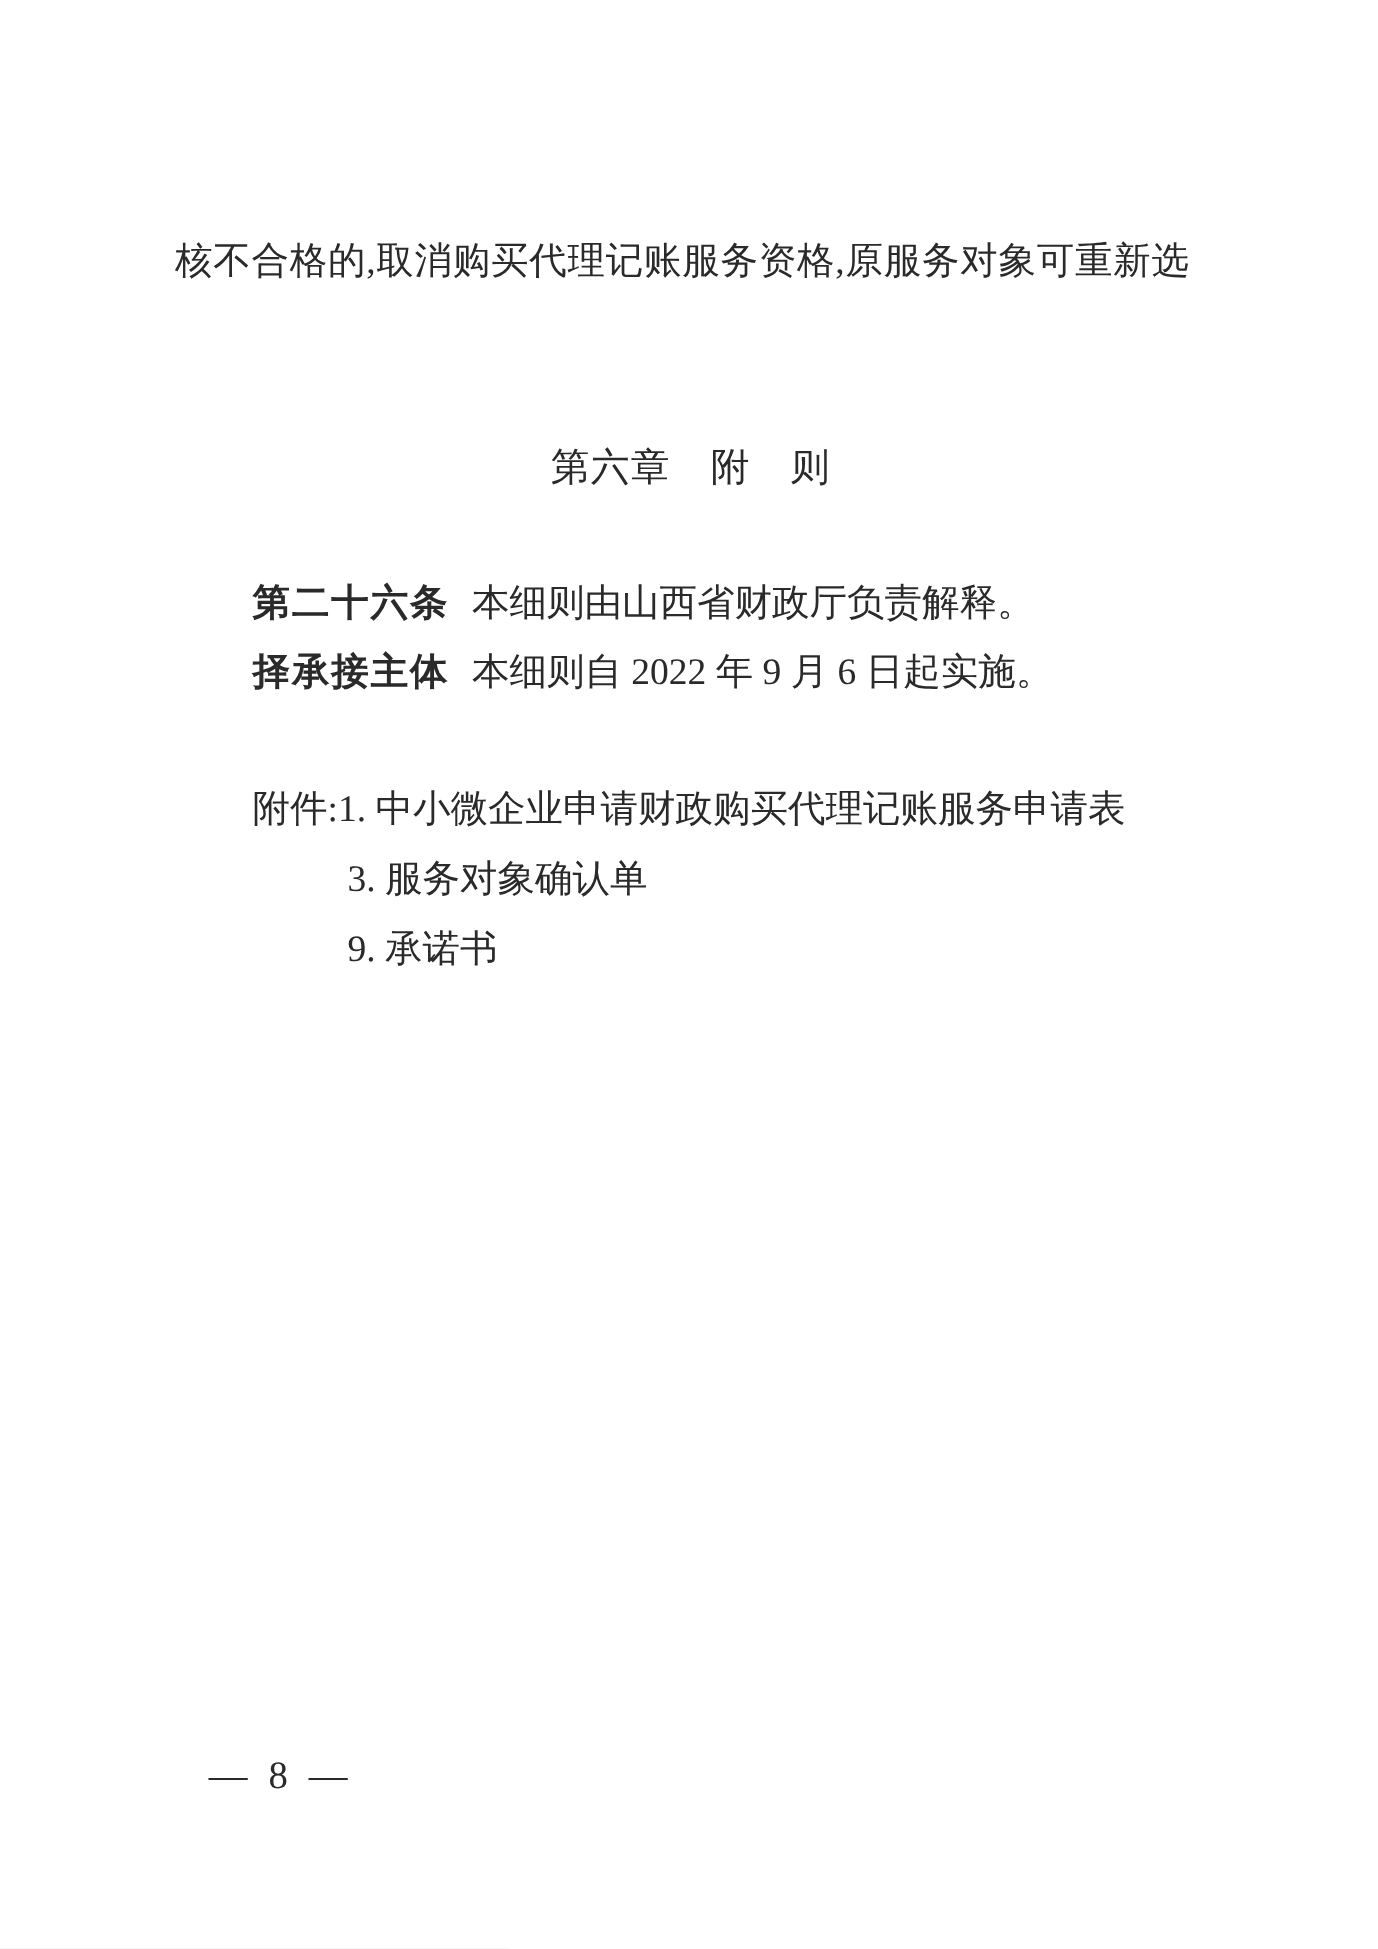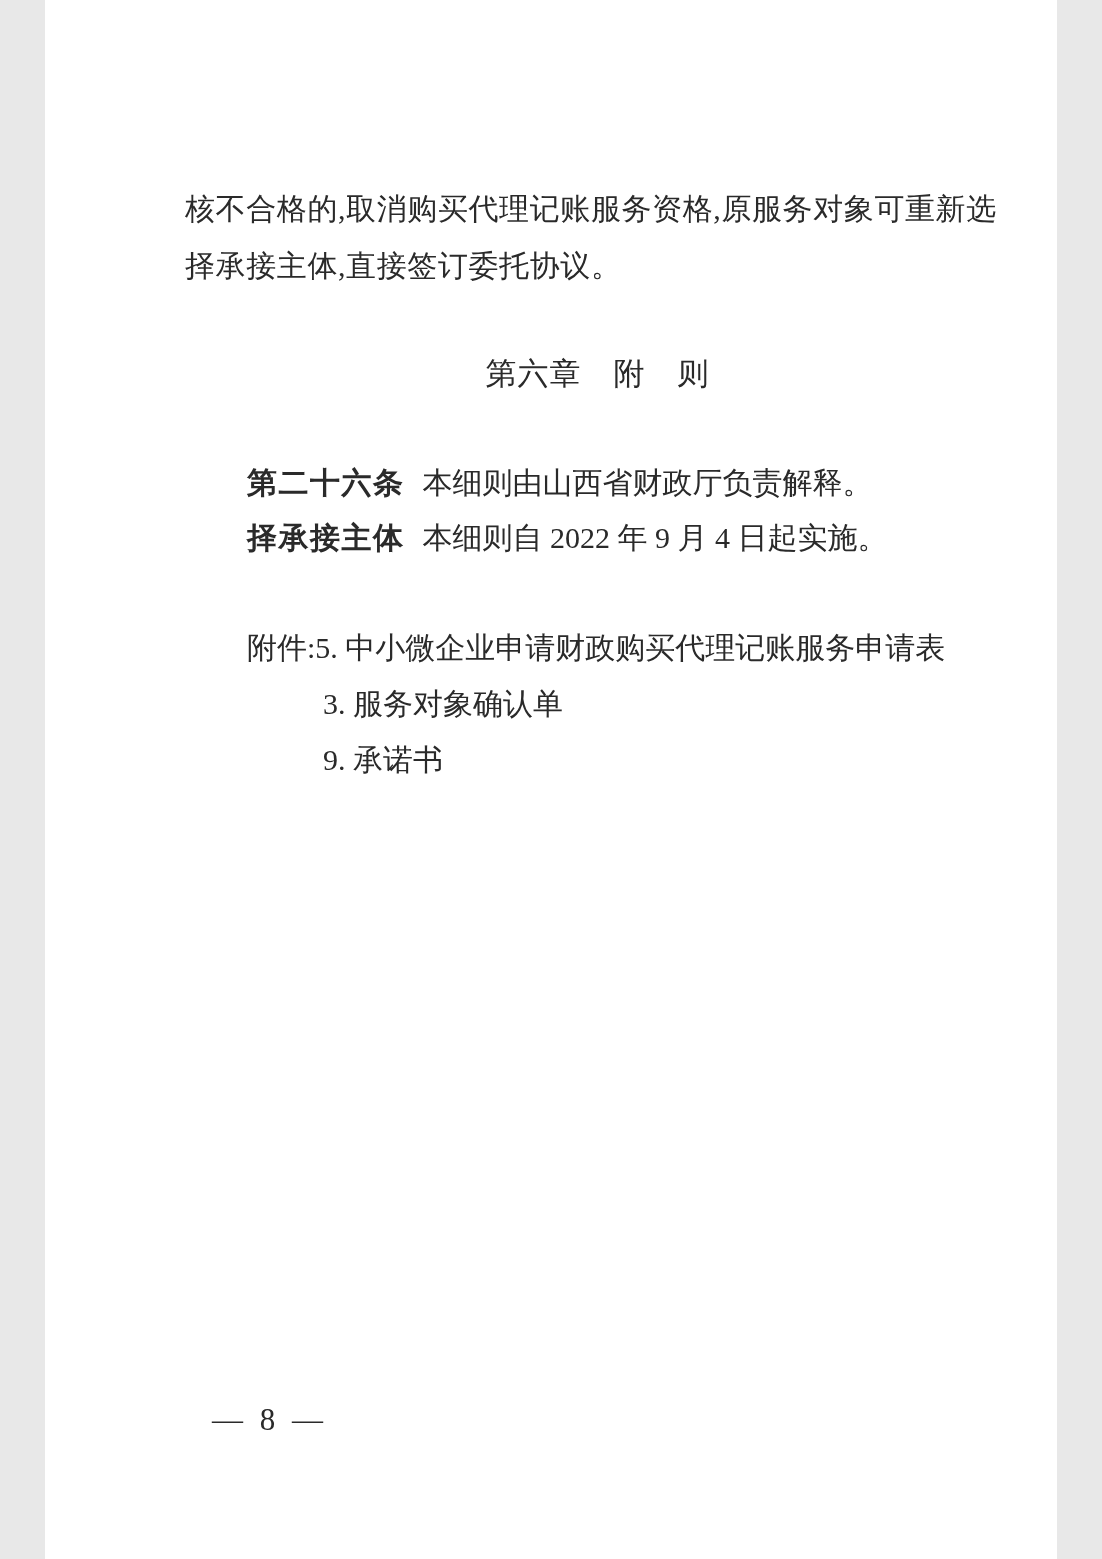--- a/index.html
+++ b/index.html
@@ -2,21 +2,21 @@
 <html><head>
 <meta charset="utf-8">
 <style>
   html, body {
     margin: 0;
     padding: 0;
     background: #e8e8e8;
   }
   .page {
     position: relative;
-    width: 1012px;
+    width: 1102px;
     height: 1559px;
     margin: 0 auto;
     background: #ffffff;
     color: #2a2a2a;
     font-family: "Liberation Serif", "DejaVu Serif", serif;
     overflow: hidden;
   }
   .para {
     position: absolute;
     left: 140px;
@@ -82,37 +82,36 @@
     white-space: nowrap;
   }
 </style>
 </head>
 <body>
 
 <div class="page">
 
   <div class="para">
     <div>核不合格的,取消购买代理记账服务资格,原服务对象可重新选</div>
-    <div>择承接主体,直接签订委托协议。</div>
   </div>
 
   <div class="chapter">第六章　附　则</div>
 
   <div class="articles">
     <div class="article">
       <span class="article-label">第二十六条</span><span>本细则由山西省财政厅负责解释。</span>
     </div>
     <div class="article">
-      <span class="article-label">择承接主体</span><span>本细则自 2022 年 9 月 4 日起实施。</span>
+      <span class="article-label">择承接主体</span><span>本细则自 2022 年 9 月 6 日起实施。</span>
     </div>
   </div>
 
   <div class="attachments">
     <div class="att-line">
-      <span>附件:</span><span>5. 中小微企业申请财政购买代理记账服务申请表</span>
+      <span>附件:</span><span>1. 中小微企业申请财政购买代理记账服务申请表</span>
     </div>
     <div class="att-line att-rest">3. 服务对象确认单</div>
     <div class="att-line att-rest">9. 承诺书</div>
   </div>
 
   <div class="footer">— 8 —</div>
 
 </div>
 
 </body></html>

